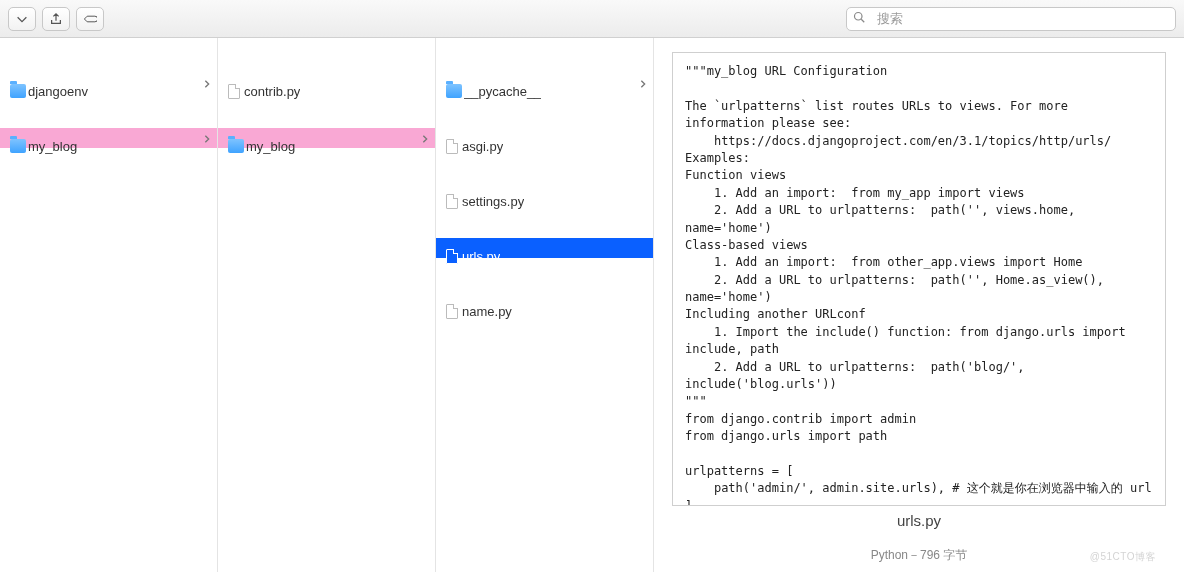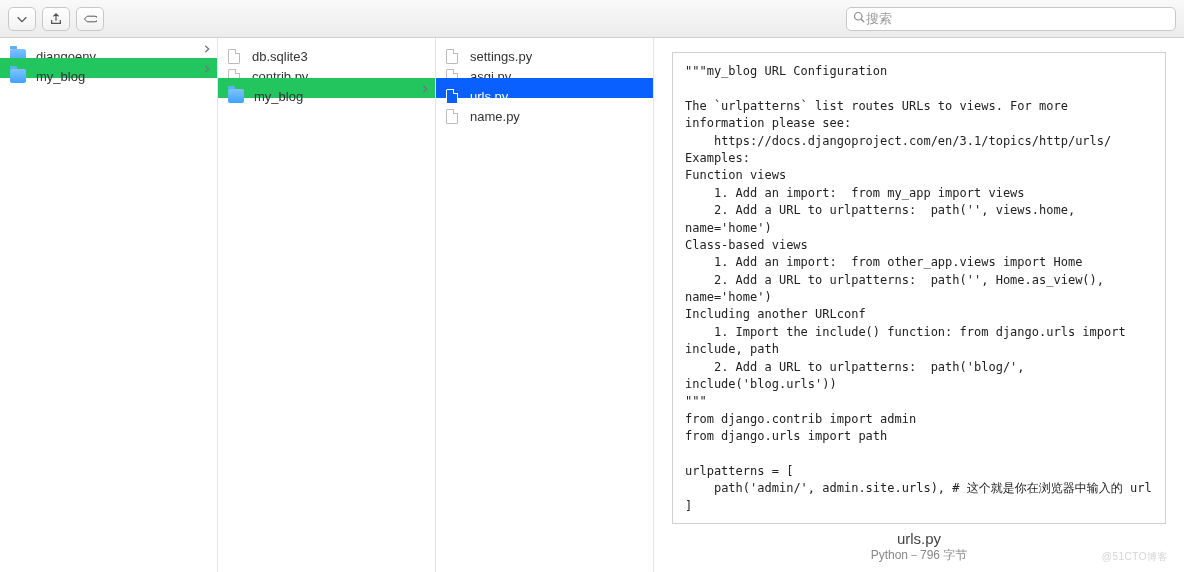--- a/index.html
+++ b/index.html
@@ -1,48 +1,48 @@
 <!DOCTYPE html>
 <html><head>
 <meta charset="utf-8">
 <style>
 * { box-sizing: border-box; margin: 0; padding: 0; }
 html, body { width: 1184px; height: 572px; font-family: -apple-system, "Helvetica Neue", Arial, sans-serif; font-size: 13px; color: #333; background: #fff; overflow: hidden; }
 .toolbar { height: 38px; background: linear-gradient(#f9f9f9,#ececec); border-bottom: 1px solid #d0d0d0; display: flex; align-items: center; padding: 0 8px; gap: 6px; }
 .tb-btn { width: 28px; height: 24px; border: 1px solid #c8c8c8; border-radius: 5px; background: linear-gradient(#ffffff,#f2f2f2); display: flex; align-items: center; justify-content: center; cursor: default; }
 .tb-btn svg { width: 14px; height: 14px; stroke: #555; fill: none; stroke-width: 1.4; }
 .spacer { flex: 1; }
-.search-wrap { width: 330px; height: 24px; border: 1px solid #c8c8c8; border-radius: 5px; background: #fff; display: flex; align-items: center; padding: 0 6px; gap: 1px; }
+.search-wrap { width: 330px; height: 24px; border: 1px solid #c8c8c8; border-radius: 5px; background: #fff; display: flex; align-items: center; padding: 0 6px; gap: 12px; }
 .search-wrap svg { width: 12px; height: 12px; stroke: #888; fill: none; stroke-width: 1.6; }
 .search-wrap input { border: none; outline: none; flex: 1; font-size: 13px; background: transparent; color: #333; }
 .search-wrap input::placeholder { color: #999; }
 .columns { display: flex; height: calc(100% - 38px); }
 .col { width: 218px; border-right: 1px solid #e4e4e4; overflow: hidden; display: flex; flex-direction: column; }
 .col-list { list-style: none; }
-.row { height: 20px; display: flex; align-items: center; padding: 16px 6px 0 10px; gap: 10px; cursor: default; position: relative; }
-.row.selgrey { background: #22c55e; }
+.row { height: 20px; display: flex; align-items: center; padding: 16px 6px 0 10px; gap: 2px; cursor: default; position: relative; margin-top: 35px; }
+.row.selgrey { background: #f9a8d4; }
 .row.selblue { background: #0a60ff; color: #fff; }
 .row .chev { position: absolute; right: 6px; top: 4px; }
 .row .chev svg { width: 8px; height: 10px; }
 .row .chev svg path { stroke: #777; stroke-width:1.6; fill:none; }
 .ficon { width: 16px; height: 14px; flex-shrink: 0; }
 .folder-icon { background: linear-gradient(#7ec3ff,#3fa3ff); border-radius: 2px; position: relative; }
 .folder-icon::before { content:''; position:absolute; top:-3px; left:0; width:7px; height:3px; background:#5ab0ff; border-radius:1px 1px 0 0; }
 .file-icon { width:12px; height:15px; border:1px solid #bbb; border-radius:1px; background:#fff; position: relative; margin-right:2px; }
 .file-icon::after { content:''; position:absolute; top:-1px; right:-1px; width:4px; height:4px; background:#fff; border-left:1px solid #bbb; border-bottom:1px solid #bbb; }
 .file-icon.white-on-blue { border-color:#fff; background:#0a60ff; }
 .file-icon.white-on-blue::after{ background:#0a60ff; border-color:#fff;}
 .label { white-space: nowrap; overflow: hidden; text-overflow: ellipsis; }
 .preview-pane { flex: 1; display: flex; flex-direction: column; padding: 14px 18px 6px 18px; min-width:0; }
 .preview-box { flex: 1; border: 1px solid #cfcfcf; background: #fff; padding: 10px 12px; overflow: auto; }
 .preview-box pre { font-family: Menlo, Monaco, Consolas, monospace; font-size: 12px; line-height: 1.45; white-space: pre-wrap; word-break: break-word; color:#222; }
 .preview-footer { text-align: center; padding: 6px 0 2px 0; }
 .preview-footer .fname { font-size: 15px; color:#444; }
-.preview-footer .meta { font-size: 12px; color:#888; margin-top:0; }
-.watermark { position:absolute; right:16px; bottom:8px; font-size:10px; color:#d4d4d4; letter-spacing:0.5px; }
+.preview-footer .meta { font-size: 12px; color:#888; margin-top:18px; }
+.watermark { position:absolute; right:28px; bottom:8px; font-size:10px; color:#d4d4d4; letter-spacing:0.5px; }
 </style>
 </head>
 <body>
 
 <div class="toolbar">
   <div class="tb-btn">
     <svg viewBox="0 0 16 16">
         <path d="M3 6 L8 11 L13 6"></path>
       </svg>
   </div>
@@ -84,44 +84,47 @@
           <span class="chev"><svg viewBox="0 0 8 12">
               <path d="M2 2 L6 6 L2 10"></path>
             </svg></span>
         </li>
       </ul>
     </div>
   <div class="col">
       <ul class="col-list">
         <li class="row">
           <span class="ficon file-icon"></span>
-          <span class="label">db.sqlite3</span>
-        </li>
-        <li class="row">
-          <span class="ficon file-icon"></span>
           <span class="label">contrib.py</span>
         </li>
         <li class="row selgrey">
           <span class="ficon folder-icon"></span>
           <span class="label">my_blog</span>
           <span class="chev"><svg viewBox="0 0 8 12">
               <path d="M2 2 L6 6 L2 10"></path>
             </svg></span>
         </li>
       </ul>
     </div>
   <div class="col">
       <ul class="col-list">
         <li class="row">
-          <span class="ficon file-icon"></span>
-          <span class="label">settings.py</span>
+          <span class="ficon folder-icon"></span>
+          <span class="label">__pycache__</span>
+          <span class="chev"><svg viewBox="0 0 8 12">
+              <path d="M2 2 L6 6 L2 10"></path>
+            </svg></span>
         </li>
         <li class="row">
           <span class="ficon file-icon"></span>
           <span class="label">asgi.py</span>
+        </li>
+        <li class="row">
+          <span class="ficon file-icon"></span>
+          <span class="label">settings.py</span>
         </li>
         <li class="row selblue">
           <span class="ficon file-icon white-on-blue"></span>
           <span class="label">urls.py</span>
         </li>
         <li class="row">
           <span class="ficon file-icon"></span>
           <span class="label">name.py</span>
         </li>
       </ul>

